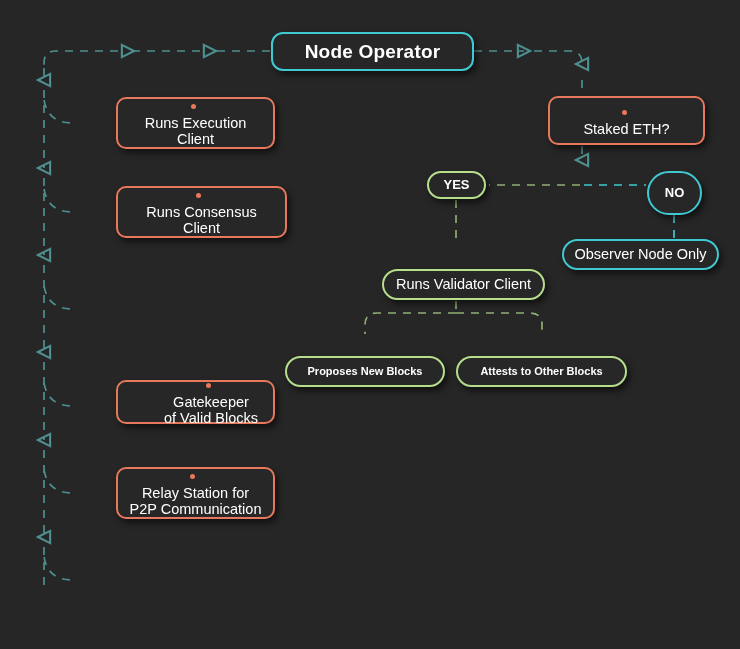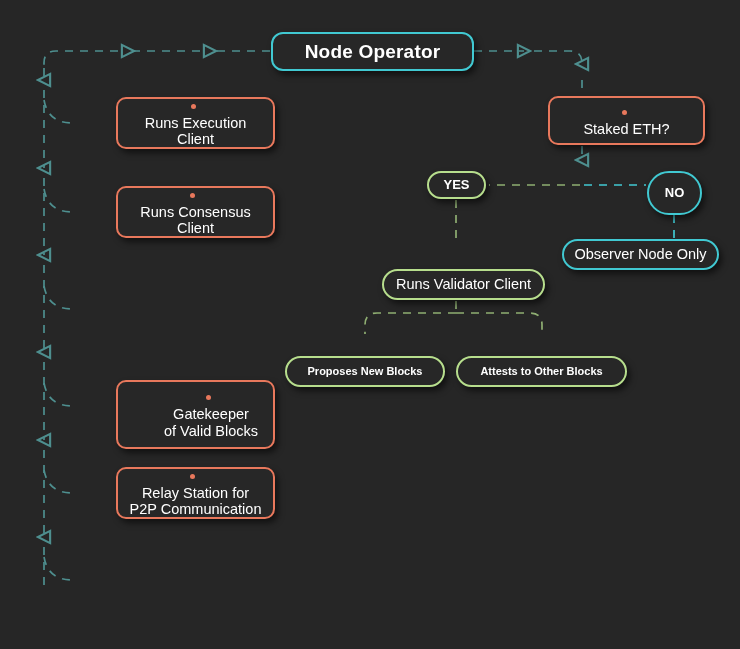--- a/index.html
+++ b/index.html
@@ -145,29 +145,29 @@
     <span class="label">Node Operator</span>
   </div>
 
   <div class="node n-box c-orange" style="left:72px; top:97px; width:159px; height:52px;">
     <span>
       <span class="bullet"></span><span class="label">Runs Execution
 Client</span>
     </span>
   </div>
 
-  <div class="node n-box c-orange" style="left:72px; top:186px; width:159px; height:52px;">
+  <div class="node n-box c-orange" style="left:72px; top:186px; width:171px; height:52px;">
     <span>
       <span class="bullet"></span><span class="label">Runs Consensus
 Client</span>
     </span>
   </div>
 
 
-  <div class="node n-box c-orange" style="left:72px; top:380px; width:159px; height:69px;padding-left:31px;">
+  <div class="node n-box c-orange" style="left:72px; top:380px; width:159px; height:44px;padding-left:31px;">
     <span>
       <span class="bullet"></span><span class="label">Gatekeeper
 of Valid Blocks</span>
     </span>
   </div>
 
   <div class="node n-box c-orange" style="left:72px; top:467px; width:159px; height:52px;">
     <span>
       <span class="bullet"></span><span class="label">Relay Station for
 P2P Communication</span>

